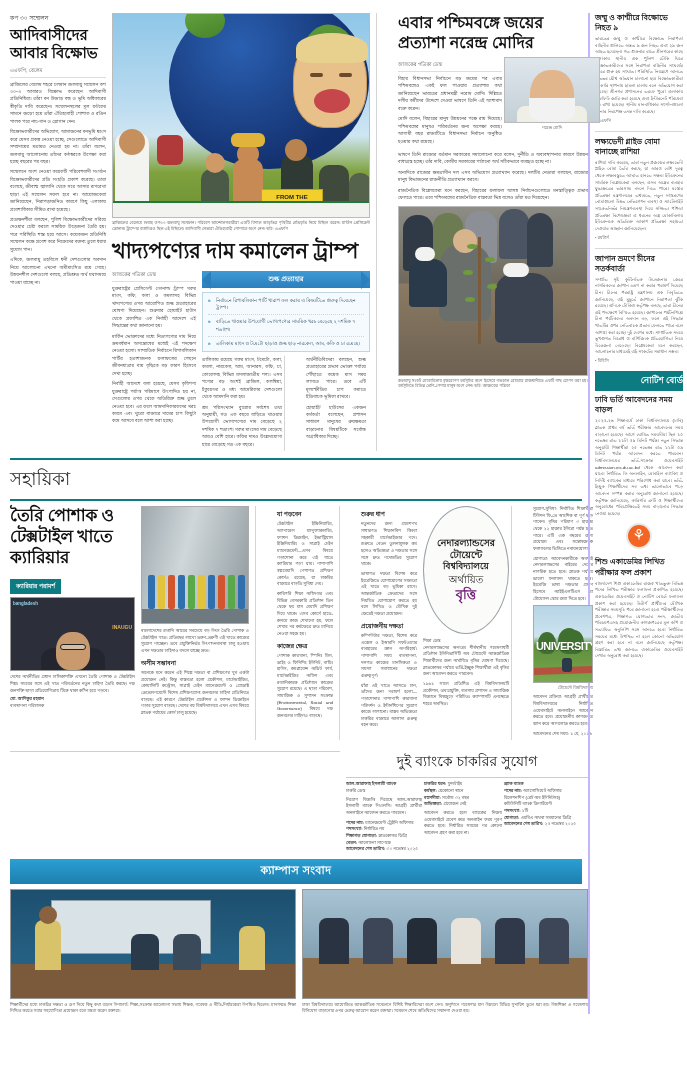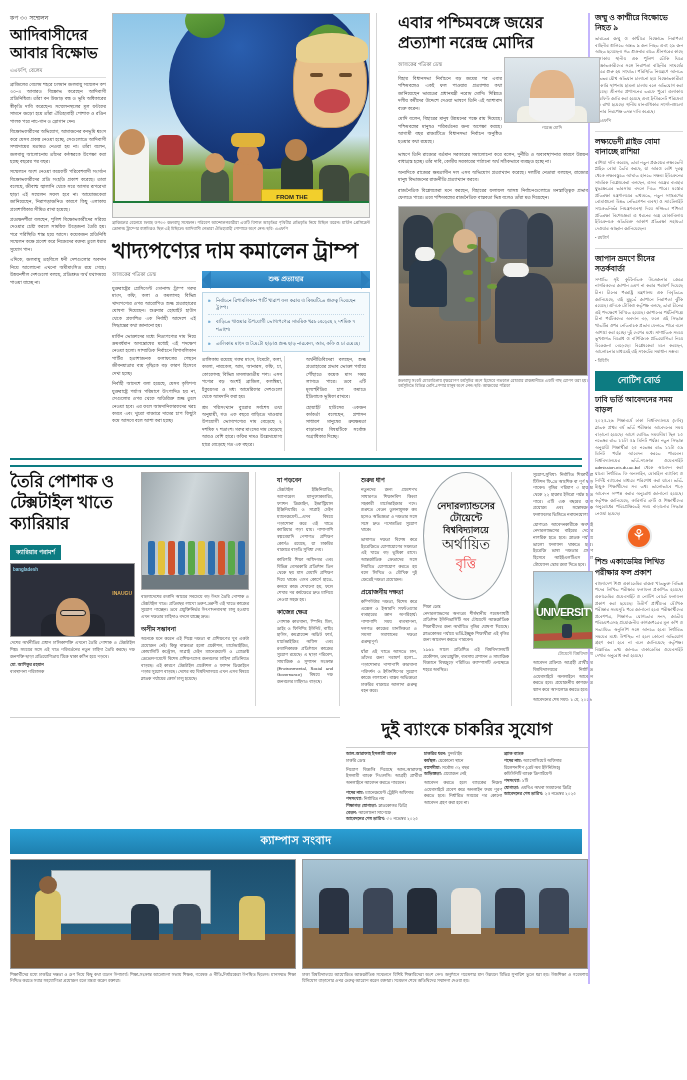--- a/index.html
+++ b/index.html
@@ -135,31 +135,31 @@
   
   .circle-wrap { display:flex; justify-content:center; }
   .circle {
     width:128px; height:128px; border-radius:50%; border:1px solid #9aa3a8;
     background:#fbfbfa; display:flex; flex-direction:column; align-items:center; justify-content:center;
     text-align:center; line-height:1.3;
   }
   .circle .l1 { font-size:9.5px; font-weight:bold; color:#1a1a1a;}
   .circle .l2 { font-size:9.5px; font-weight:bold; color:#1a1a1a;}
   .circle .l3 { font-size:9px; font-weight:bold; color:#1a1a1a;}
-  .circle .l4 { font-size:14px; color:#1a1a1a;font-family:Liberation Mono, monospace;}
-  .circle .l5 { font-size:13px; font-weight:normal; color:#ef4444; margin-top:1px;}
+  .circle .l4 { font-size:10px; color:#1a1a1a;}
+  .circle .l5 { font-size:13px; font-weight:bold; color:#701a75; margin-top:1px;}
 
   .twente-photo { height:78px; border:1px solid #aaa; position:relative; overflow:hidden;
       background:linear-gradient(#b7d4e6 0%,#cde3ee 40%,#5f8f3e 52%,#7aa84e 100%);}
   .twente-text { position:absolute; left:2px; top:44%; font-size:11px; font-weight:bold; color:#fff; letter-spacing:-.6px; white-space:nowrap;
       text-shadow:0 1px 1px rgba(0,0,0,.25);}
   .twente-path { position:absolute; left:0; right:0; bottom:8px; height:7px; background:#b5523f; transform:skewY(-2deg);}
   .twente-tree { position:absolute; border-radius:50% 50% 40% 40%; background:#3f7030;}
 
-  .center-title { text-align:center; font-size:17px; font-weight:bold; color:#111; padding:4px 0 3px; border-bottom:1px solid #ccc;}
+  .center-title { text-align:center; font-size:14px; font-weight:normal; color:#111; padding:4px 0 3px; border-bottom:1px solid #ccc;}
 
   .campus-head {
     background:linear-gradient(#2b9fd4,#1e7fae); color:#fff; text-align:center;
     font-size:11px; font-weight:bold; padding:3px 0; letter-spacing:.5px;
   }
   .campus-photo { height:110px; border:1px solid #999; position:relative; overflow:hidden; background:linear-gradient(#1d4f6e,#2a6a8e);}
   .cp-stage { position:absolute; left:0; right:0; bottom:0; height:34px; background:#7a5a3a;}
   .cp-person{ position:absolute; bottom:28px; border-radius:8px 8px 0 0;}
 
   .footnote { font-size:4.2px; line-height:1.5; color:#3a3a3a; text-align:justify;}
@@ -299,20 +299,21 @@
             <div class="leaf" style="left:47%;top:46%"></div>
             <div class="leaf" style="left:35%;top:54%"></div>
           </div>
           <div class="caption">জলবায়ু সংকট মোকাবিলায় বৃক্ষরোপণ কর্মসূচির অংশ হিসেবে গতকাল রোববার রাজধানীতে একটি গাছ রোপণ করা হয়। কর্মসূচিতে বিভিন্ন শ্রেণি-পেশার মানুষ অংশ নেন। ছবি: আজকের পত্রিকা</div>
         </div>
       </div>
 
       <div class="hr-thick"></div>
 
       <div>
+        <div class="sohayika-title">সহায়িকা</div>
         <div style="border-top:2px solid #0d7c82;margin-bottom:5px;"></div>
 
         <div class="flex gap6">
 
           <div style="width:125px;flex:0 0 125px;">
             <div class="sh-head">তৈরি পোশাক ও টেক্সটাইল খাতে ক্যারিয়ার</div>
             <div style="margin-top:6px;">
               <div class="tag-label">ক্যারিয়ার পরামর্শ</div>
               <div class="photo adv-photo">
                 <div class="adv-banner">bangladesh</div>
@@ -496,21 +497,21 @@
         <div class="rail-text">রাশিয়া দাবি করেছে, তারা নতুন প্রজন্মের লক্ষ্যভেদী গ্লাইড বোমা তৈরি করছে, যা আরও বেশি দূরত্ব থেকে লক্ষ্যবস্তুতে আঘাত হানতে সক্ষম। ইউক্রেনের সামরিক বিশ্লেষকেরা বলছেন, এসব অস্ত্রের ব্যবহার যুদ্ধক্ষেত্রের ভারসাম্য বদলে দিতে পারে। মস্কোর প্রতিরক্ষা মন্ত্রণালয়ের তথ্যমতে, নতুন সংস্করণের বোমাগুলো উন্নত নেভিগেশন ব্যবস্থা ও স্যাটেলাইট সংকেতনির্ভর নিয়ন্ত্রণব্যবস্থা দিয়ে সজ্জিত। পশ্চিমা প্রতিরক্ষা বিশেষজ্ঞরা এ ধরনের অস্ত্র মোকাবিলায় ইউক্রেনকে অতিরিক্ত আকাশ প্রতিরক্ষা সহায়তা দেওয়ার আহ্বান জানিয়েছেন।</div>
         <div class="rail-src">• রয়টার্স</div>
       </div>
       <div class="rail-div"></div>
       <div>
         <div class="rail-item-title">জাপান ভ্রমণে চীনের সতর্কবার্তা</div>
         <div class="rail-text">সম্প্রতি সৃষ্ট কূটনৈতিক উত্তেজনার জেরে নাগরিকদের জাপান ভ্রমণ না করার পরামর্শ দিয়েছে চীন। চীনের পররাষ্ট্র মন্ত্রণালয় এক বিবৃতিতে জানিয়েছে, এই মুহূর্তে জাপানে নিরাপত্তা ঝুঁকি রয়েছে। এদিকে টোকিও কর্তৃপক্ষ বলছে, তারা চীনের এই পদক্ষেপে বিস্মিত হয়েছে। জাপানের পর্যটনশিল্পে চীনা পর্যটকদের অবদান বড়, ফলে এই সিদ্ধান্ত খাতটির ওপর নেতিবাচক প্রভাব ফেলতে পারে বলে আশঙ্কা করা হচ্ছে। দুই দেশের মধ্যে সাম্প্রতিক সময়ে ভূখণ্ডগত বিরোধ ও বাণিজ্যিক প্রতিযোগিতা নিয়ে উত্তেজনা বেড়েছে। বিশ্লেষকেরা মনে করছেন, আলোচনার মাধ্যমেই এই সংকটের সমাধান সম্ভব।</div>
         <div class="rail-src">• বিবিসি</div>
       </div>
 
-      <div class="rail-head" style="margin-top:6px;">নোটিশ বোর্ড</div>
+      <div class="rail-head" style="margin-top:6px;text-align:right;">নোটিশ বোর্ড</div>
 
       <div>
         <div class="rail-item-title">ঢাবি ভর্তি আবেদনের সময় বাড়ল</div>
         <div class="rail-text">২০২৫-২৬ শিক্ষাবর্ষে ঢাকা বিশ্ববিদ্যালয়ে (ঢাবি) স্নাতক প্রথম বর্ষ ভর্তি পরীক্ষার আবেদনের সময় বাড়ানো হয়েছে। আগে ঘোষিত সময়সীমা ছিল ১৫ নভেম্বর রাত ১১টা ৫৯ মিনিট পর্যন্ত। নতুন সিদ্ধান্ত অনুযায়ী শিক্ষার্থীরা ২৫ নভেম্বর রাত ১১টা ৫৯ মিনিট পর্যন্ত আবেদন করতে পারবেন। বিশ্ববিদ্যালয়ের ভর্তি-সংক্রান্ত ওয়েবসাইট admission.eis.du.ac.bd থেকে আবেদন করা যাবে। নির্ধারিত ফি অনলাইন, মোবাইল ব্যাংকিং ও নির্দিষ্ট ব্যাংকের মাধ্যমে পরিশোধ করা যাবে। ভর্তি-ইচ্ছুক শিক্ষার্থীদের সব তথ্য ভালোভাবে পড়ে আবেদন সম্পন্ন করার অনুরোধ জানানো হয়েছে। কর্তৃপক্ষ জানিয়েছে, কারিগরি ত্রুটি ও শিক্ষার্থীদের অনুরোধের পরিপ্রেক্ষিতেই সময় বাড়ানোর সিদ্ধান্ত নেওয়া হয়েছে।</div>
       </div>
 
       <div class="rail-logo-wrap">
         <span class="rail-logo"></span>
       </div>
 

